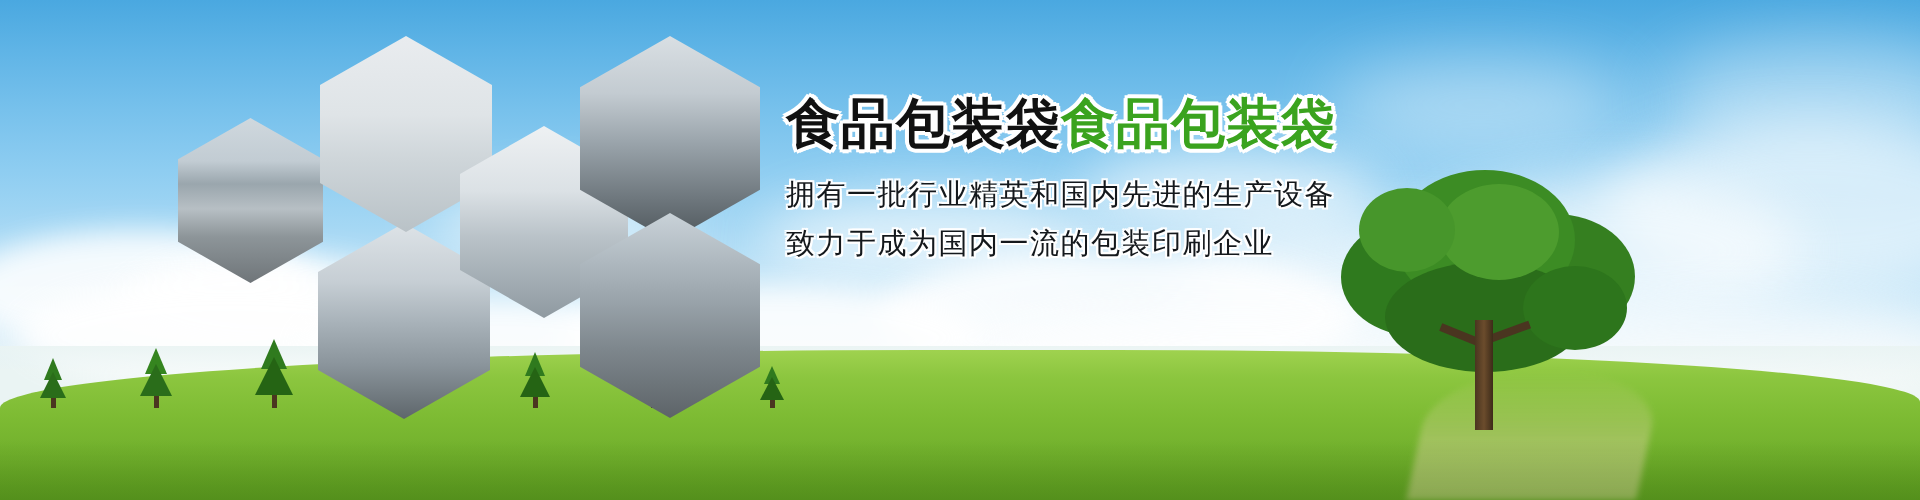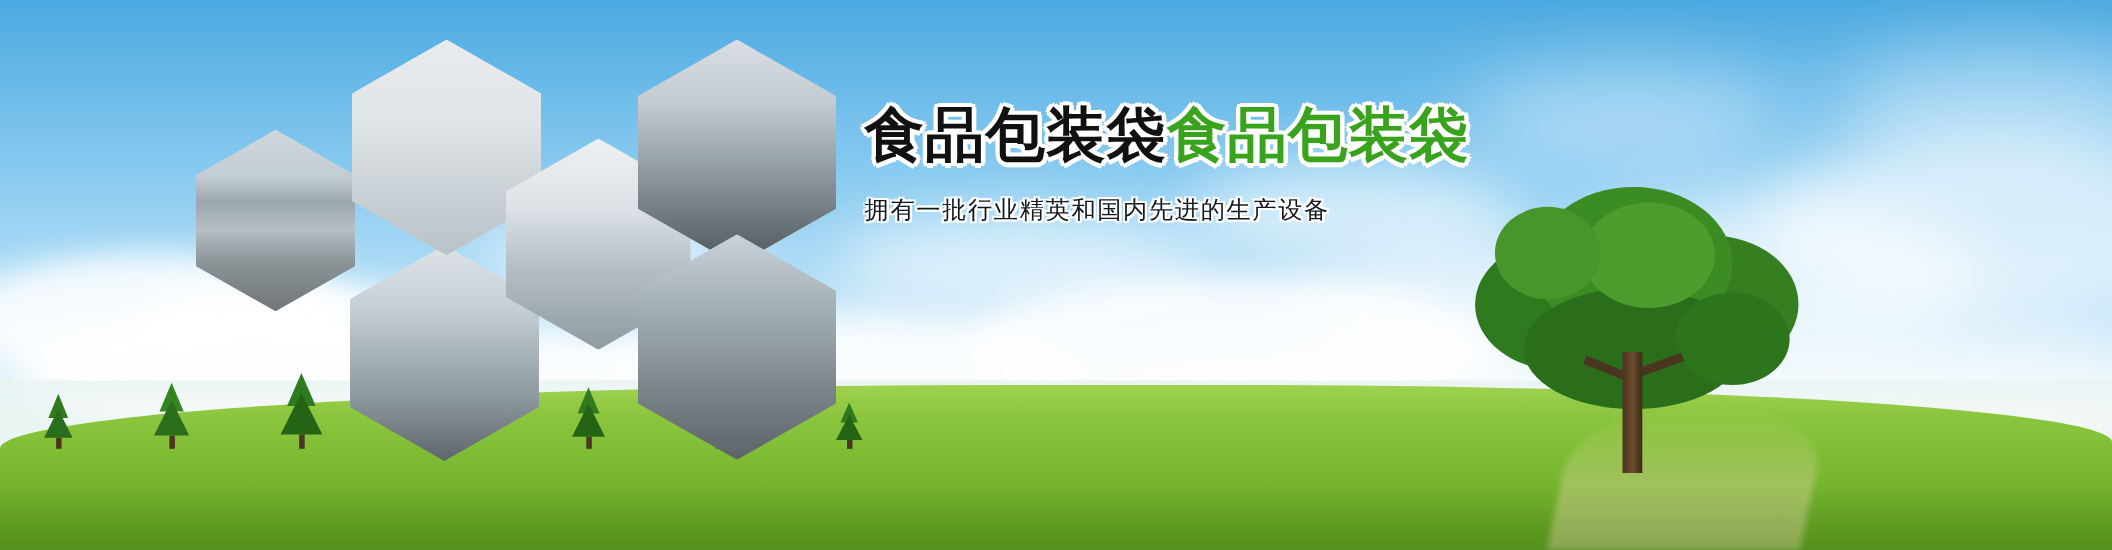--- a/index.html
+++ b/index.html
@@ -139,21 +139,21 @@
   .headline .green {
     color:#3aa31e;
     text-shadow:
       -3px -3px 0 #fff, 3px -3px 0 #fff, -3px 3px 0 #fff, 3px 3px 0 #fff,
       0 -3px 0 #fff, 0 3px 0 #fff, -3px 0 0 #fff, 3px 0 0 #fff,
       -4px 0 0 #fff, 4px 0 0 #fff, 0 4px 0 #fff, 0 -4px 0 #fff;
   }
 
   .sublist { margin-top:28px; }
   .subline {
-    font-size:22px; color:#14181c; line-height:1.0;
+    font-size:29px; color:#14181c; line-height:1.0;
     margin-bottom:20px; letter-spacing:1.5px; white-space:nowrap;
     text-shadow:
       -2px -2px 0 rgba(255,255,255,.95), 2px -2px 0 rgba(255,255,255,.95),
       -2px 2px 0 rgba(255,255,255,.95), 2px 2px 0 rgba(255,255,255,.95),
       0 -2px 0 rgba(255,255,255,.95), 0 2px 0 rgba(255,255,255,.95),
       -2px 0 0 rgba(255,255,255,.95), 2px 0 0 rgba(255,255,255,.95);
   }
   .subline:last-child { margin-bottom:0; }
 </style>
 </head>
@@ -262,16 +262,17 @@
         <div class="ovl"></div>
     </div>
   </div>
 
   <div class="textblock">
     <div class="headline">
       <span class="dark">食品包装袋</span><span class="green">食品包装袋</span>
     </div>
     <div class="sublist">
       <div class="subline">拥有一批行业精英和国内先进的生产设备</div>
+      <div class="subline">致力于成为国内一流的包装印刷企业</div>
     </div>
   </div>
 
 </div>
 
 </body></html>

